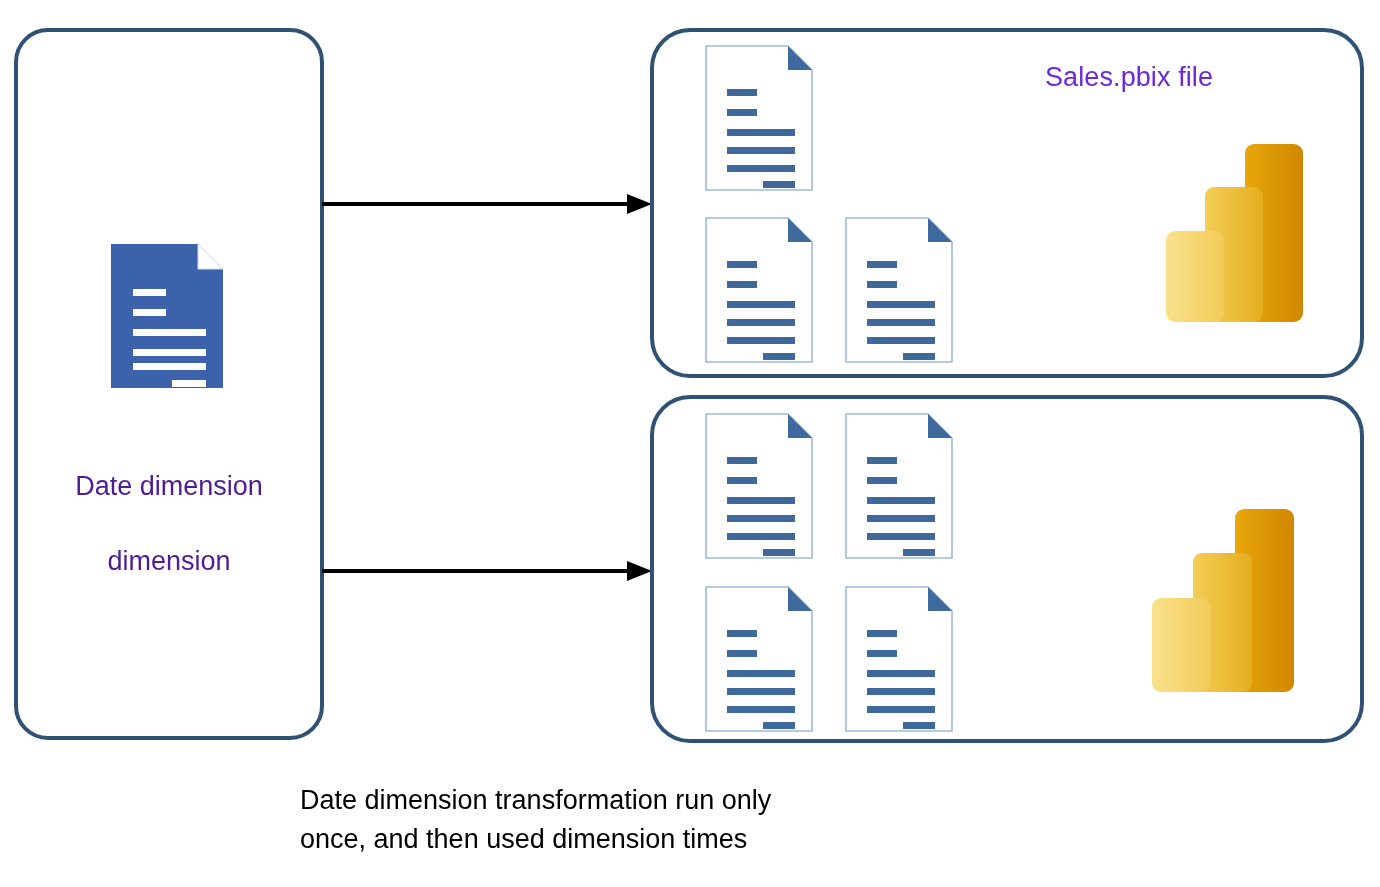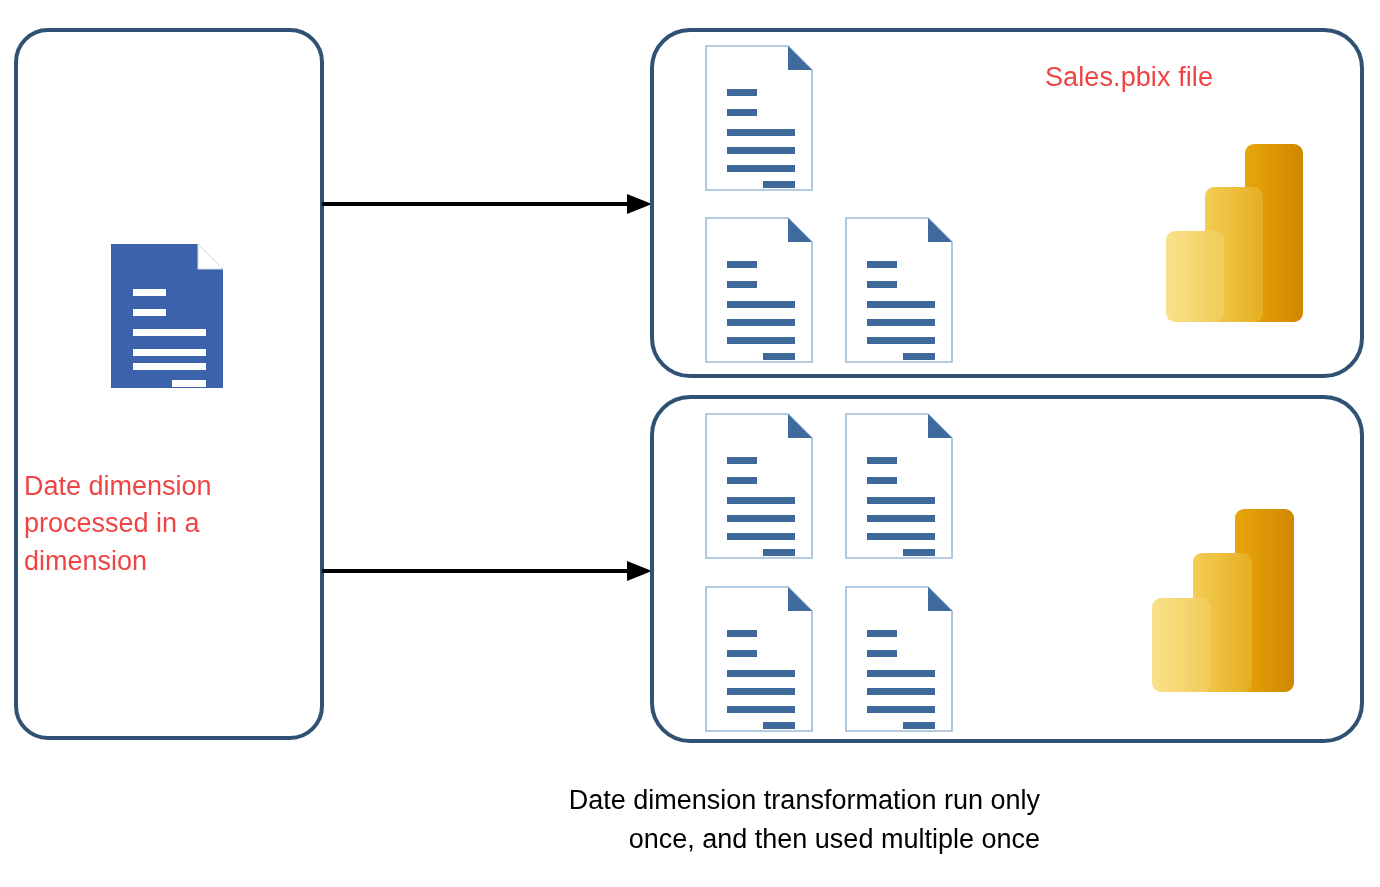--- a/index.html
+++ b/index.html
@@ -30,43 +30,44 @@
   }
   #box-source  { left: 14px;  top: 28px;  width: 310px; height: 712px; }
   #box-sales   { left: 650px; top: 28px;  width: 714px; height: 350px; border-radius: 40px; }
   #box-inv     { left: 650px; top: 395px; width: 714px; height: 348px; border-radius: 40px; }
 
   
   .box-title {
     position: absolute;
     font-size: 27px;
     line-height: 1.25;
-    color: #ef4444;
+    color: #6d28d9;
     white-space: nowrap;
     letter-spacing: .1px;
   }
   #title-sales { left: 1045px; top: 61px; }
   #title-inv   { left: 1026px; top: 437px; }
 
   #source-caption {
     position: absolute;
     left: 24px;
     top: 468px;
     width: 290px;
+    text-align: center;
     font-size: 27px;
     line-height: 1.38;
-    color: #ef4444;
+    color: #4c1d95;
   }
 
   #footer-caption {
     position: absolute;
     left: 300px;
     top: 781px;
     width: 740px;
-    text-align: right;
+    text-align: left;
     font-size: 27px;
     line-height: 1.43;
     color: #000000;
   }
 
   
   .arrow { position: absolute; }
   #arrow-top    { left: 320px; top: 190px; }
   #arrow-bottom { left: 320px; top: 557px; }
 
@@ -92,21 +93,21 @@
     <rect x="23" y="66" width="33" height="7" fill="#ffffff"></rect>
     <rect x="23" y="86" width="73" height="7" fill="#ffffff"></rect>
     <rect x="23" y="106" width="73" height="7" fill="#ffffff"></rect>
     <rect x="23" y="126" width="73" height="0" fill="#ffffff"></rect>
     <rect x="23" y="120" width="73" height="7" fill="#ffffff"></rect>
     <rect x="62" y="137" width="34" height="7" fill="#ffffff"></rect>
   </svg>
 
   <div id="source-caption">
     <span>Date dimension</span><br>
-    <span>processed in a</span><br>
+    <br>
     <span>dimension</span>
   </div>
 
   <svg class="arrow" id="arrow-top" width="334" height="28" viewBox="0 0 334 28">
     <line x1="2" y1="14" x2="311" y2="14" stroke="#000000" stroke-width="4"></line>
     <polygon points="307,4 332,14 307,24" fill="#000000"></polygon>
   </svg>
 
   <svg class="arrow" id="arrow-bottom" width="334" height="28" viewBox="0 0 334 28">
     <line x1="2" y1="14" x2="311" y2="14" stroke="#000000" stroke-width="4"></line>
@@ -232,16 +233,16 @@
         <stop offset="100%" stop-color="#f2cb57"></stop>
       </linearGradient>
     </defs>
     <rect x="87" y="4" width="59" height="183" rx="9" fill="url(#gradDarkB)"></rect>
     <rect x="45" y="48" width="59" height="139" rx="9" fill="url(#gradMidB)"></rect>
     <rect x="4" y="93" width="59" height="94" rx="9" fill="url(#gradLightB)"></rect>
   </svg>
 
   <div id="footer-caption">
     <span>Date dimension transformation run only</span><br>
-    <span>once, and then used multiple once</span>
+    <span>once, and then used dimension times</span>
   </div>
 
 </div>
 
 </body></html>

